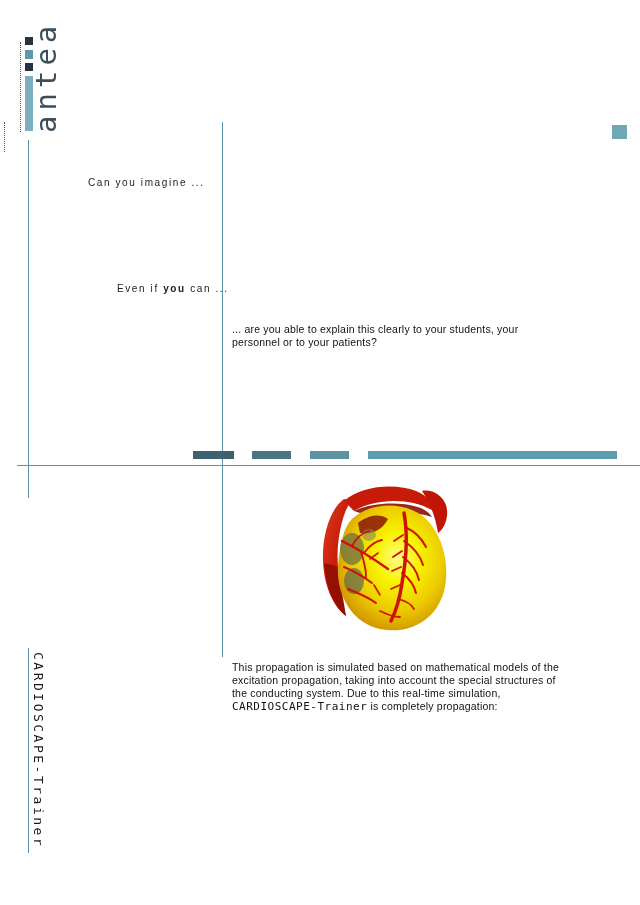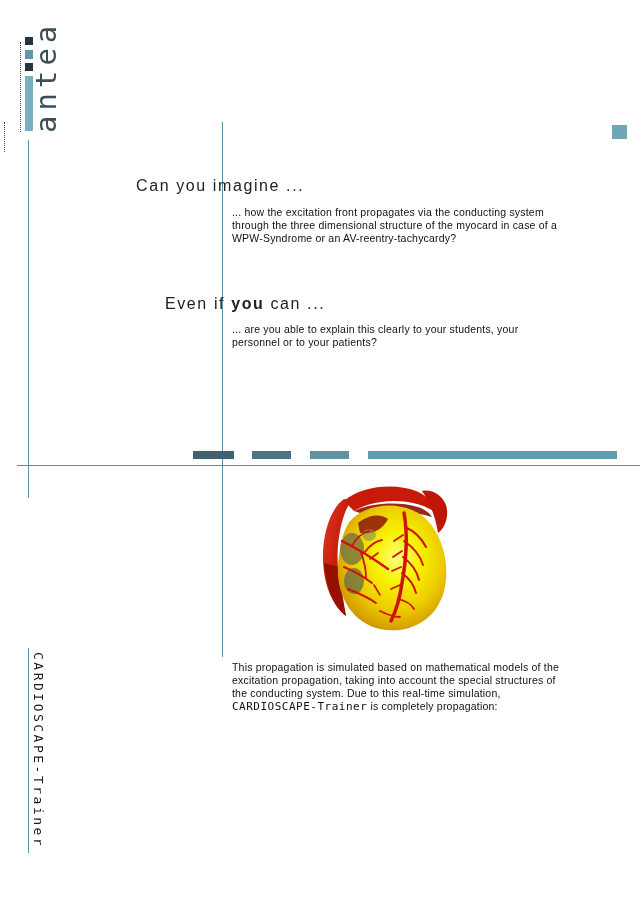--- a/index.html
+++ b/index.html
@@ -21,21 +21,21 @@
   .sq-bar{background:#7bafc0;}
   .micro-dotted{position:absolute;width:0;border-left:1px dotted #3c4e5a;}
   
   .vline,.hline{position:absolute;background:#5b90a8;}
   .vline{width:1px;}
   .hline{height:1px;}
   
   .bar{position:absolute;top:451px;height:8px;}
   
   .heading{
-    position:absolute;font-size:16px;letter-spacing:1.6px;color:#222;white-space:nowrap;margin-left:48px;
+    position:absolute;font-size:10px;letter-spacing:1.6px;color:#222;white-space:nowrap;
   }
   .para{
     position:absolute;left:232px;width:332px;
     font-size:10.5px;line-height:13px;letter-spacing:0.2px;color:#111;
   }
   .brandname{
     font-family:"DejaVu Sans Mono",monospace;
     font-size:11px;letter-spacing:0.5px;color:#111;
   }
   .footer-vertical{
@@ -65,25 +65,24 @@
 
   <div class="vline" style="left:28px;top:140px;height:358px;"></div>
   <div class="vline" style="left:222px;top:122px;height:535px;"></div>
   <div class="hline" style="left:17px;top:465px;width:623px;"></div>
   <div class="vline" style="left:28px;top:648px;height:205px;"></div>
   <div class="corner-square"></div>
 
   <div class="heading" style="left:88px;top:177px;">
     <span>Can you imagine ...</span>
   </div>
-  <div class="heading" style="left:93px;top:295px;padding-left:24px;">
+  <div class="heading" style="left:93px;top:283px;padding-left:24px;">
     <span>Even if </span><b>you</b><span> can ...</span>
   </div>
 
-  <div class="para" style="top:206px;">... how the excitation front propagates via the conducting system through the three dimensional structure of the myocard in case of a WPW-Syndrome or an AV-reentry-tachycardy?</div>
   <div class="para" style="top:306px;margin-top:17px;">... are you able to explain this clearly to your students, your personnel or to your patients?</div>
 
   <div class="bar" style="left:193px;width:41px;background:#3f6170;"></div>
   <div class="bar" style="left:252px;width:39px;background:#4b7583;"></div>
   <div class="bar" style="left:310px;width:39px;background:#5e93a2;"></div>
   <div class="bar" style="left:368px;width:249px;background:#5f9cb0;"></div>
 
   <div class="heart-wrap">
     <svg width="148" height="152" viewBox="0 0 148 152" xmlns="http://www.w3.org/2000/svg">
       <defs>

